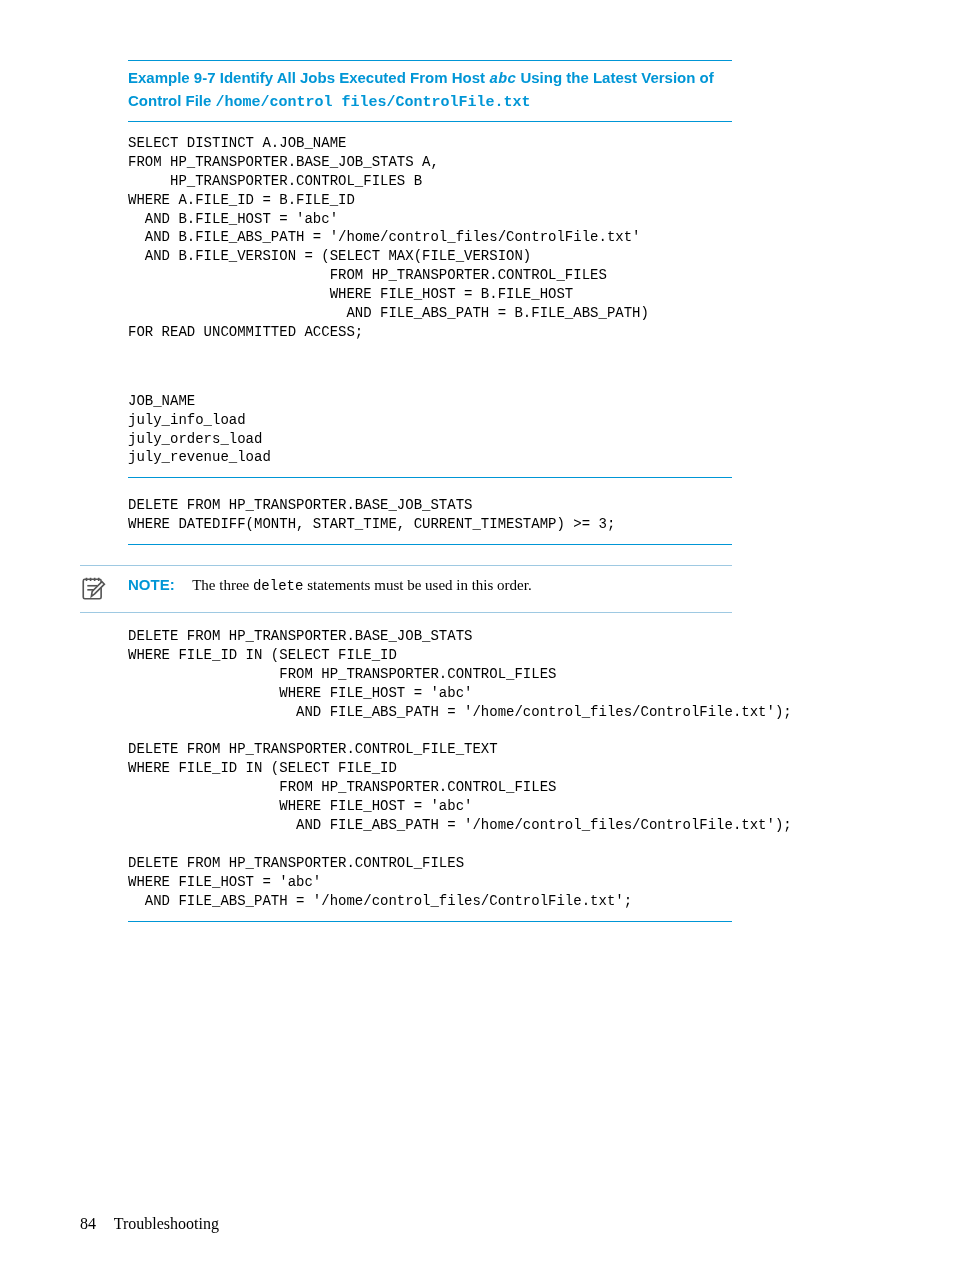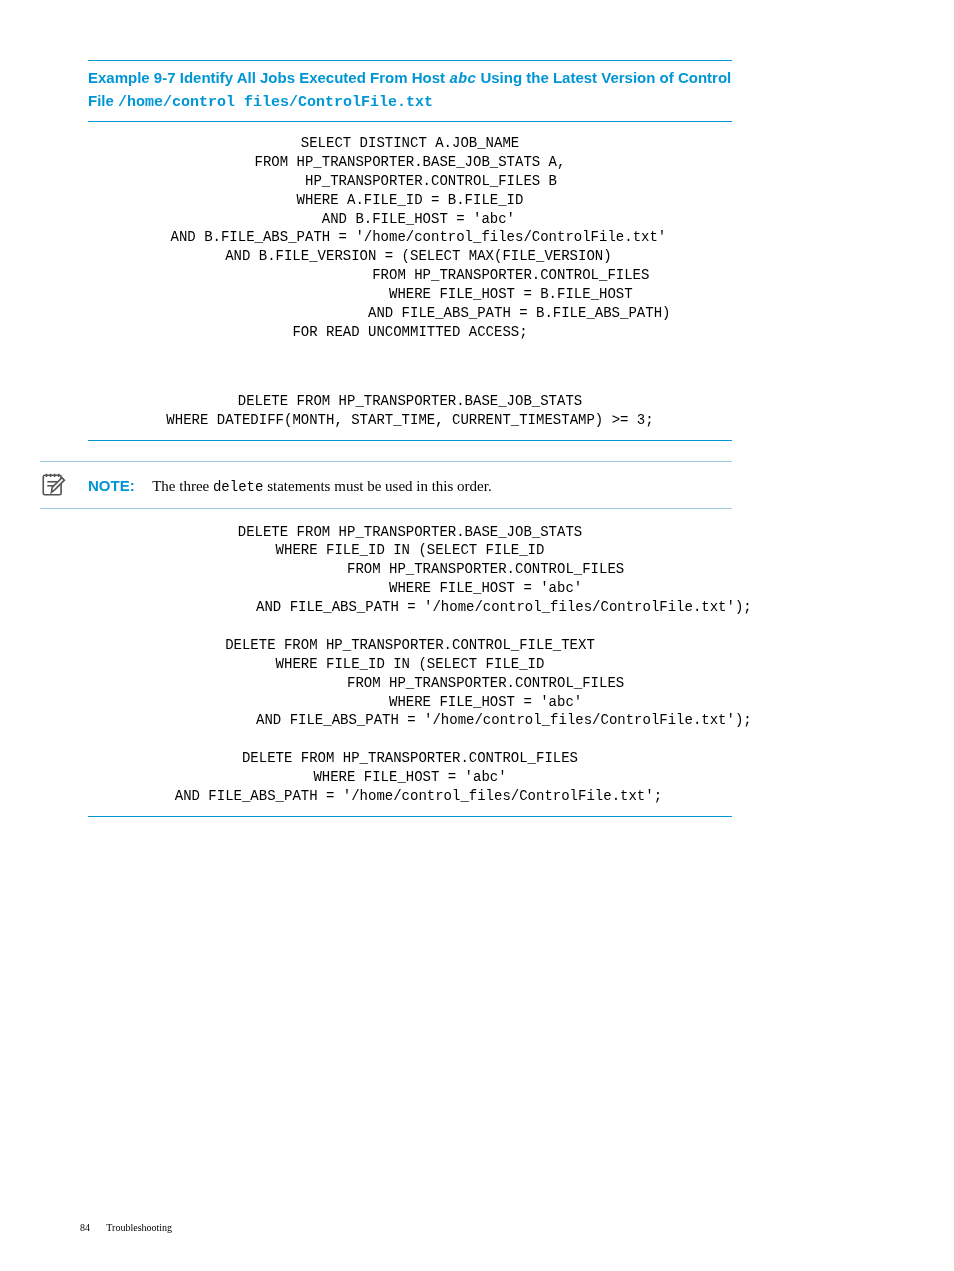--- a/index.html
+++ b/index.html
@@ -5,21 +5,21 @@
   body {
     margin: 0;
     padding: 0;
     background: #fff;
     font-family: Georgia, 'Times New Roman', serif;
     color: #000;
   }
   .page {
     width: 792px;
     min-height: 1271px;
-    padding: 60px 60px 40px 40px;
+    padding: 60px 60px 40px 80px;
     box-sizing: border-box;
     position: relative;
   }
   .example-heading {
     color: #0096d6;
     font-family: Arial, Helvetica, sans-serif;
     font-weight: bold;
     font-size: 15px;
     border-top: 1px solid #0096d6;
     border-bottom: 1px solid #0096d6;
@@ -37,28 +37,27 @@
   }
   .codeblock {
     font-family: "Courier New", Courier, monospace;
     font-size: 14px;
     white-space: pre;
     margin-left: 48px;
     line-height: 1.35;
     padding: 4px 0 10px 0;
     border-bottom: 1px solid #0096d6;
     margin-bottom: 14px;
-    text-align: center;
   }
   .codeblock.noborder {
     border-bottom: none;
   }
   .note-row {
     display: flex;
-    align-items: flex-end;
+    align-items: flex-start;
     border-bottom: 1px solid #9ec9e2;
     padding-bottom: 10px;
     margin-bottom: 10px;
     margin-left: 0;
   }
   .note-icon {
     width: 48px;
     flex: 0 0 48px;
     margin-top: 2px;
   }
@@ -81,21 +80,21 @@
   .note-top-border {
     border-top: 1px solid #9ec9e2;
     padding-top: 8px;
     margin-top: 20px;
   }
   .footer {
     position: absolute;
     bottom: 38px;
     left: 80px;
     font-family: Georgia, 'Times New Roman', serif;
-    font-size: 10px;
+    font-size: 16px;
   }
   .footer .pagenum { margin-right: 14px; }
   .spacer { height: 22px; }
 </style>
 </head>
 <body>
 
 <div class="page">
 
   <div class="example-heading">
@@ -106,20 +105,24 @@
      HP_TRANSPORTER.CONTROL_FILES B
 WHERE A.FILE_ID = B.FILE_ID
   AND B.FILE_HOST = 'abc'
   AND B.FILE_ABS_PATH = '/home/control_files/ControlFile.txt'
   AND B.FILE_VERSION = (SELECT MAX(FILE_VERSION)
                         FROM HP_TRANSPORTER.CONTROL_FILES
                         WHERE FILE_HOST = B.FILE_HOST
                           AND FILE_ABS_PATH = B.FILE_ABS_PATH)
 FOR READ UNCOMMITTED ACCESS;</div>
   <div class="spacer"></div>
+  <div class="codeblock">JOB_NAME
+july_info_load
+july_orders_load
+july_revenue_load</div>
 
   <div class="codeblock">DELETE FROM HP_TRANSPORTER.BASE_JOB_STATS
 WHERE DATEDIFF(MONTH, START_TIME, CURRENT_TIMESTAMP) &gt;= 3;</div>
 
 
   <div class="note-row note-top-border">
     <div class="note-icon">
       <svg width="26" height="26" viewBox="0 0 32 32">
         <rect x="4" y="4" width="22" height="24" rx="2" fill="none" stroke="#555" stroke-width="2"></rect>
         <path d="M8 2 v4 M13 2 v4 M18 2 v4 M23 2 v4" stroke="#555" stroke-width="2"></path>

